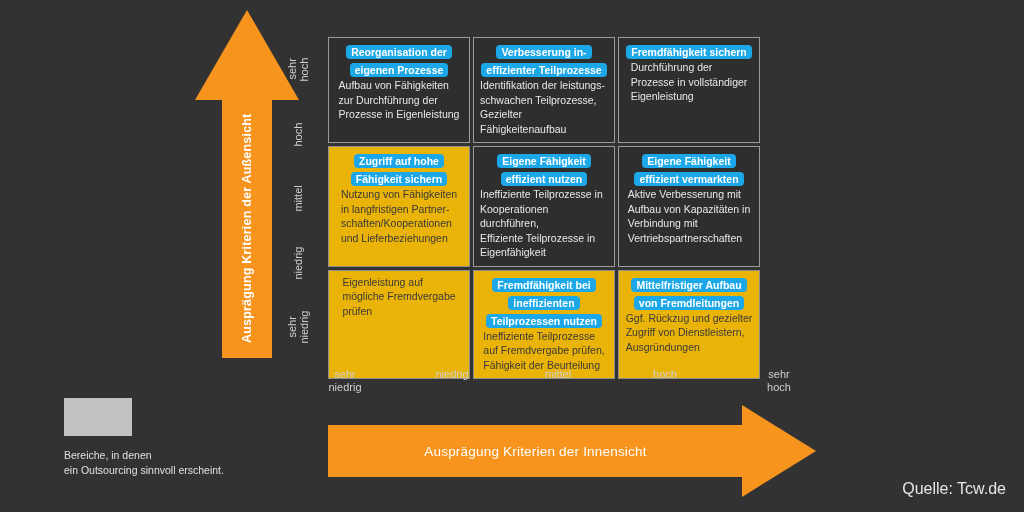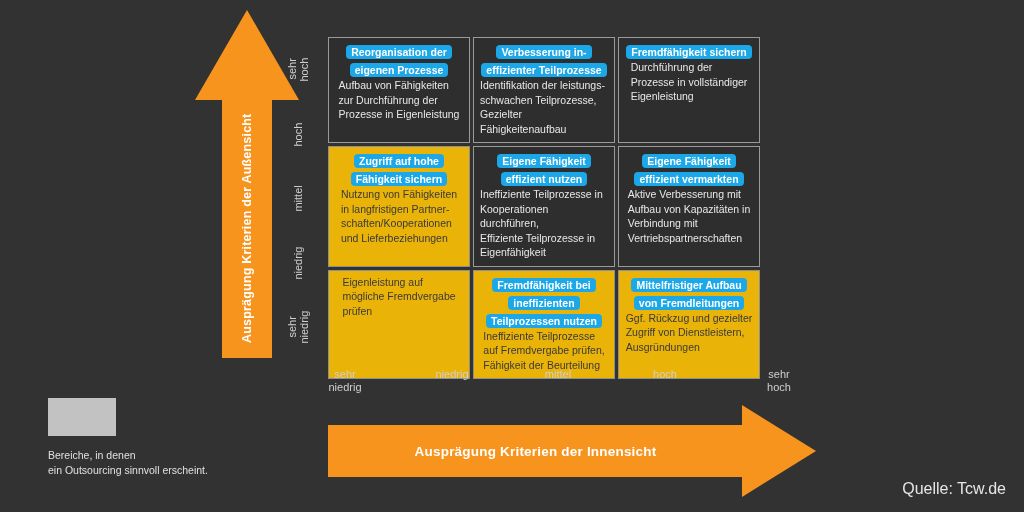--- a/index.html
+++ b/index.html
@@ -39,21 +39,21 @@
   }
   .h-arrow .head {
     position: absolute; left: 414px; top: 0; width: 0; height: 0;
     border-top: 46px solid transparent;
     border-bottom: 46px solid transparent;
     border-left: 74px solid #F7941E;
   }
   .h-arrow .label {
     position: absolute; left: 0; top: 20px; width: 415px; height: 52px;
     display: flex; align-items: center; justify-content: center;
-    color: #ffffff; font-size: 13.5px; font-weight: bold; letter-spacing: .2px;
+    color: #ffffff; font-size: 13.5px; font-weight: normal; letter-spacing: .2px;
   }
 
   
   .y-ticks { position: absolute; left: 276px; top: 37px; width: 44px; height: 323px; }
   .y-tick {
     position: absolute; width: 44px;
     display: flex; align-items: center; justify-content: center;
     color: #cfcfcf; font-size: 11px; line-height: 12.5px; text-align: center;
     writing-mode: vertical-rl; transform: rotate(180deg); white-space: pre-line;
   }
@@ -97,21 +97,21 @@
   }
   .cell .tagwrap { text-align: center; width: 100%; }
   .cell .desc {
     color: #e8e8e8;
     font-size: 10.5px; line-height: 14.5px;
     white-space: pre-line;
   }
   .cell.highlight .desc { color: #3a3a3a; }
 
   
-  .legend { position: absolute; left: 48px; top: 398px; width: 230px; }
+  .legend { position: absolute; left: 64px; top: 398px; width: 230px; }
   .legend .swatch {
     width: 68px; height: 38px; background: #c2c2c2; display: block;
   }
   .legend .legend-text {
     margin-top: 12px;
     color: #e0e0e0; font-size: 10.5px; line-height: 15px; white-space: pre-line;
   }
 
   
   .source {

